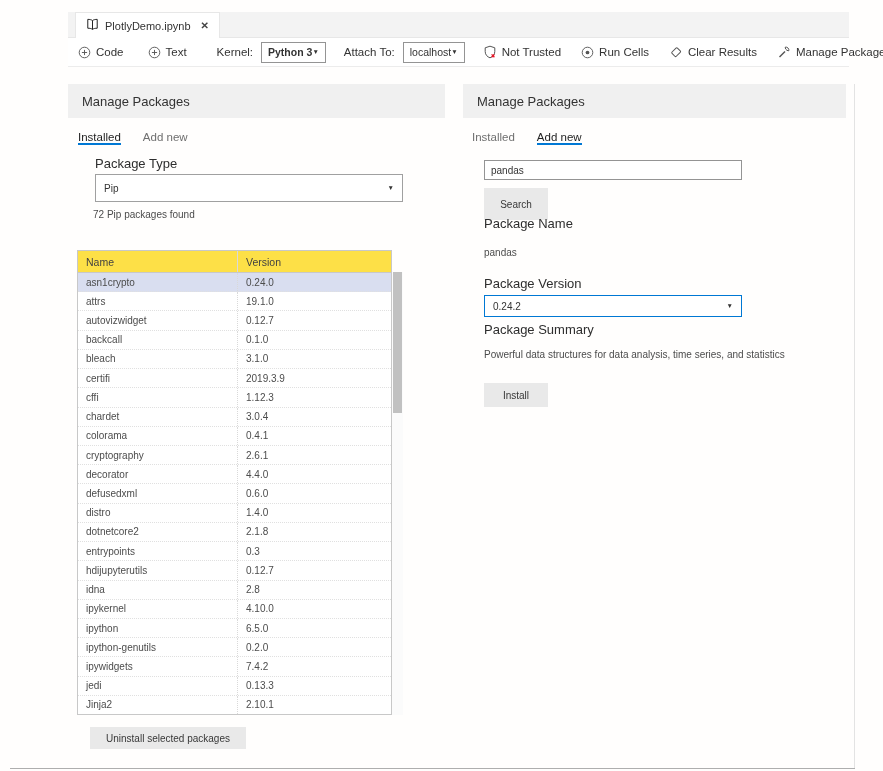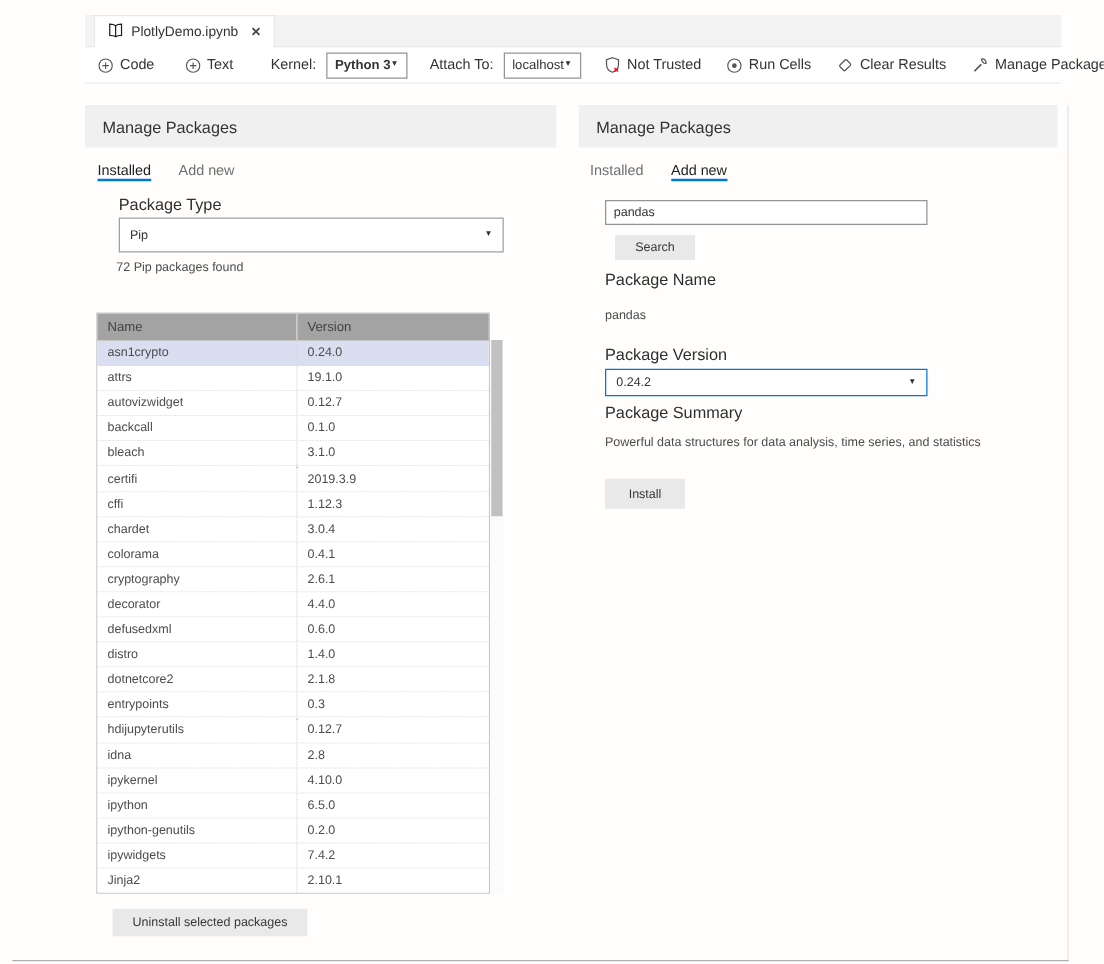--- a/index.html
+++ b/index.html
@@ -74,40 +74,40 @@
   #pkg-type-label { left: 95px; top: 156px; }
   #pkg-type-select { left: 95px; top: 174px; width: 308px; height: 28px; }
   #pkg-count { left: 93px; top: 209px; }
   .table {
     position: absolute; left: 77px; top: 250px; width: 315px; height: 465px;
     border: 1px solid #c8c8c8; background: #fff;
     font-size: 10px; color: #4c4c4c;
   }
   .thead {
     height: 22px; display: flex; border-bottom: 1px solid #c8c8c8;
-    background: #a3a3a3; color: #424242; font-size: 10.5px;
+    background: #fde047; color: #424242; font-size: 10.5px;
   }
   .tbody { height: 441px; display: flex; flex-direction: column; text-align: center; }
   .trow { flex: 1 1 auto; display: flex; border-bottom: 1px dotted #e0e0e0; background: #fff; }
   .trow:last-child { border-bottom: none; }
   .trow.sel { background: #d9def0; }
   .tc { display: flex; align-items: center; padding-left: 8px; overflow: hidden; }
   .tc-name { width: 160px; border-right: 1px dotted #d9d9d9; }
   .tc-ver { flex: 1; }
   .thead .tc-name { border-right: 1px solid #d9d9d9; }
   .sbtrack { position: absolute; left: 392px; top: 272px; width: 11px; height: 443px; background: #fbfbfb; }
   .sbthumb { position: absolute; left: 1px; top: 0; width: 9px; height: 141px; background: #c1c1c1; }
   #uninstall-btn { left: 90px; top: 727px; width: 156px; height: 22px; }
   
   #search-input {
     position: absolute; left: 484px; top: 160px; width: 258px; height: 20px;
     border: 1px solid #949494; padding: 0 6px; font-size: 10px; color: #333;
     font-family: "Liberation Sans", sans-serif; outline: none; background: #fff;
   }
-  #search-btn { left: 484px; top: 188px; width: 64px; height: 20px; margin-left: 8px; }
+  #search-btn { left: 484px; top: 188px; width: 64px; height: 32px; }
   #pkg-name-label { left: 484px; top: 216px; }
   #pkg-name-value { left: 484px; top: 247px; }
   #pkg-version-label { left: 484px; top: 276px; }
   #pkg-version-select { left: 484px; top: 295px; width: 258px; height: 22px; border-color: #0078d4; }
   #pkg-summary-label { left: 484px; top: 322px; }
   #pkg-summary-value { left: 484px; top: 349px; width: 360px; }
   #install-btn { left: 484px; top: 383px; width: 64px; height: 24px; }
   
   .frame-right { position: absolute; left: 854px; top: 84px; width: 1px; height: 684px; background: #e3e3e3; }
   .frame-bottom { position: absolute; left: 10px; top: 768px; width: 845px; height: 1px; background: #aeaeae; }
@@ -289,20 +289,24 @@
         <div class="tc tc-name">ipython</div>
         <div class="tc tc-ver">6.5.0</div>
       </div>
       <div class="trow">
         <div class="tc tc-name">ipython-genutils</div>
         <div class="tc tc-ver">0.2.0</div>
       </div>
       <div class="trow">
         <div class="tc tc-name">ipywidgets</div>
         <div class="tc tc-ver">7.4.2</div>
+      </div>
+      <div class="trow">
+        <div class="tc tc-name">jedi</div>
+        <div class="tc tc-ver">0.13.3</div>
       </div>
       <div class="trow">
         <div class="tc tc-name">Jinja2</div>
         <div class="tc tc-ver">2.10.1</div>
       </div>
     </div>
 </div>
 <div class="sbtrack">
   <div class="sbthumb"></div>
 </div>

